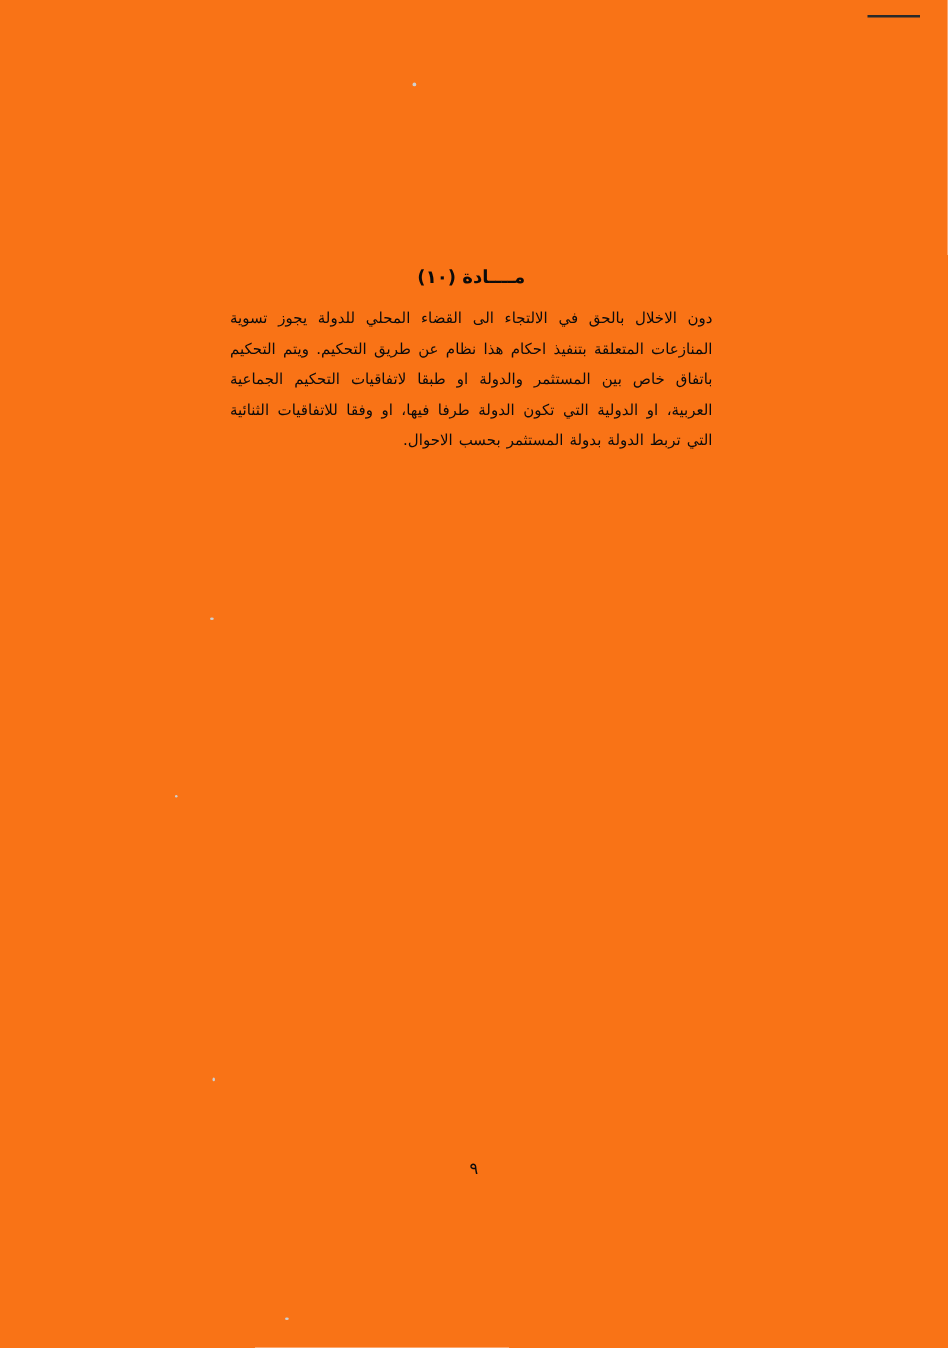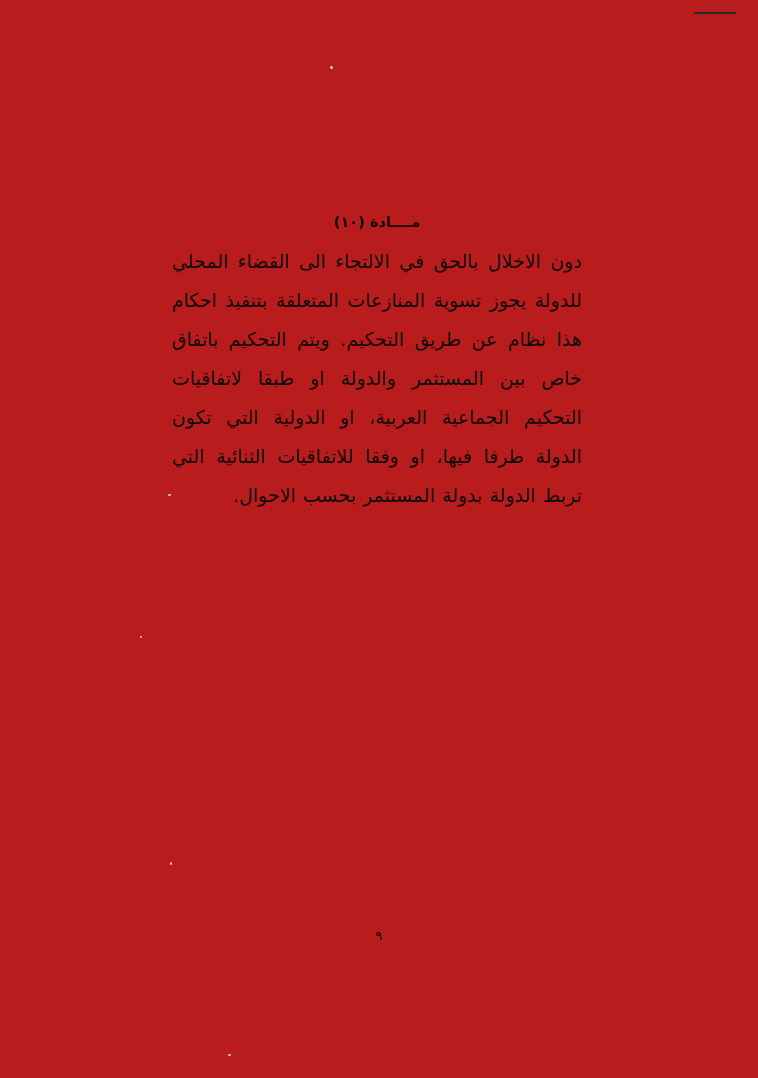--- a/index.html
+++ b/index.html
@@ -13,21 +13,21 @@
     position: relative;
     overflow: hidden;
     font-family: "DejaVu Sans", sans-serif;
     color: #0b0b0b;
   }
 
   
   .page {
     position: absolute;
     inset: 0;
-    background: #b91c1c;
+    background: #f97316;
     padding-left: 20px;
   }
 
   
   .corner-mark {
     position: absolute;
     top: 12px;
     right: 22px;
     width: 42px;
     height: 0;
@@ -45,26 +45,26 @@
   .article-heading {
     text-align: center;
     font-size: 14.5px;
     font-weight: bold;
     letter-spacing: 0.5px;
     margin: 0 0 12px 0;
     direction: rtl;
   }
 
   .body-text {
-    font-size: 19px;
+    font-size: 12px;
     line-height: 2.05;
     text-align: justify;
     text-align-last: right;
     direction: rtl;
-    margin: 0;
+    margin: 12px;
     word-spacing: 1px;
   }
 
   .page-number {
     position: absolute;
     top: 928px;
     left: 0;
     right: 0;
     text-align: center;
     font-size: 13px;

